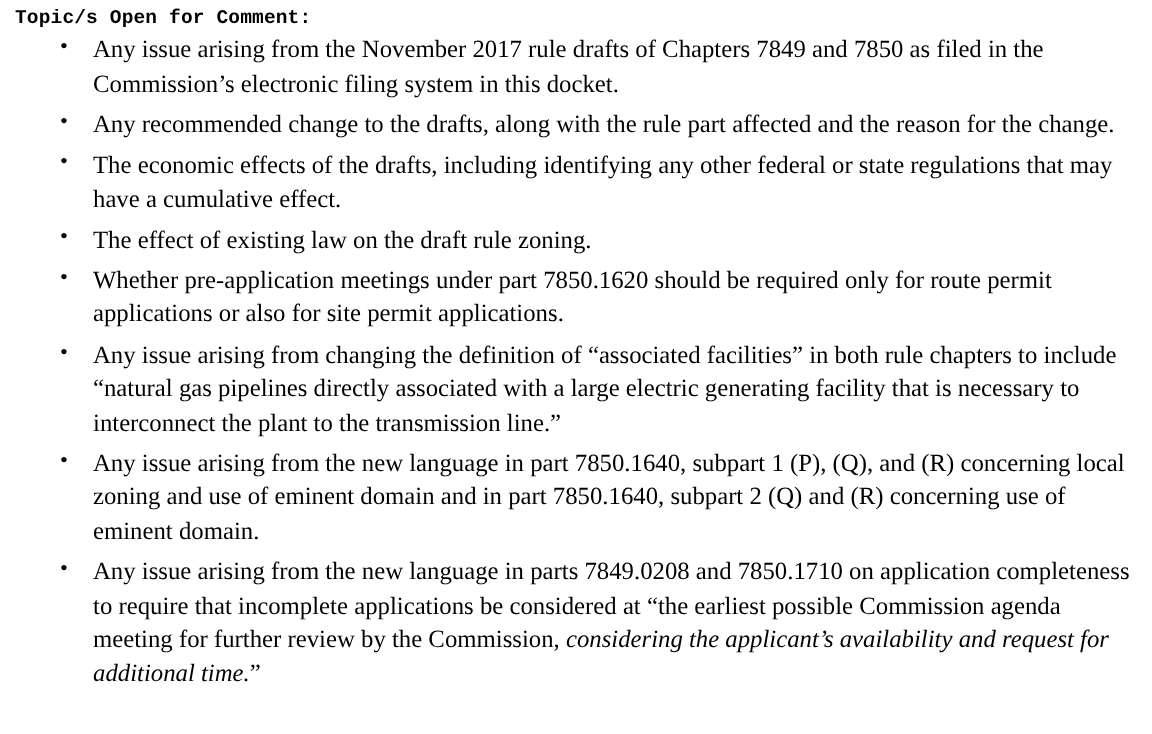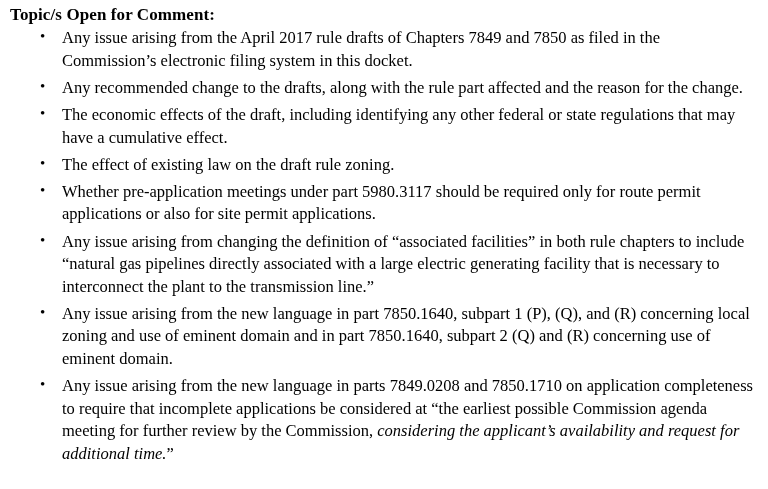--- a/index.html
+++ b/index.html
@@ -15,22 +15,22 @@
     overflow: hidden;
   }
   .page {
     width: 768px;
     height: 489px;
     box-sizing: border-box;
     padding: 4px 10px 0 10px;
     position: relative;
   }
   .doc-heading {
-    font-family: Liberation Serif, serif;
-    font-size: 17px;
+    font-family: Liberation Mono, monospace;
+    font-size: 13px;
     font-weight: bold;
     line-height: 1.25;
     margin: 0 0 2px 0;
     letter-spacing: 0.1px;
   }
   ul.bullet-list {
     list-style: none;
     margin: 0;
     padding: 0;
   }
@@ -57,37 +57,37 @@
   }
 </style>
 </head>
 <body>
 
 <div class="page">
   <div class="doc-heading">Topic/s Open for Comment:</div>
   <ul class="bullet-list" id="topics-list">
       <li>
         <span class="bullet-mark">•</span>
-        <span class="item-text"><span>Any issue arising from the April 2017 rule drafts of Chapters 7849 and 7850 as filed in the Commission’s electronic filing system in this docket.</span></span>
+        <span class="item-text"><span>Any issue arising from the November 2017 rule drafts of Chapters 7849 and 7850 as filed in the Commission’s electronic filing system in this docket.</span></span>
       </li>
       <li>
         <span class="bullet-mark">•</span>
         <span class="item-text"><span>Any recommended change to the drafts, along with the rule part affected and the reason for the change.</span></span>
       </li>
       <li>
         <span class="bullet-mark">•</span>
-        <span class="item-text"><span>The economic effects of the draft, including identifying any other federal or state regulations that may have a cumulative effect.</span></span>
+        <span class="item-text"><span>The economic effects of the drafts, including identifying any other federal or state regulations that may have a cumulative effect.</span></span>
       </li>
       <li>
         <span class="bullet-mark">•</span>
         <span class="item-text"><span>The effect of existing law on the draft rule zoning.</span></span>
       </li>
       <li>
         <span class="bullet-mark">•</span>
-        <span class="item-text"><span>Whether pre-application meetings under part 5980.3117 should be required only for route permit applications or also for site permit applications.</span></span>
+        <span class="item-text"><span>Whether pre-application meetings under part 7850.1620 should be required only for route permit applications or also for site permit applications.</span></span>
       </li>
       <li>
         <span class="bullet-mark">•</span>
         <span class="item-text"><span>Any issue arising from changing the definition of “associated facilities” in both rule chapters to include “natural gas pipelines directly associated with a large electric generating facility that is necessary to interconnect the plant to the transmission line.”</span></span>
       </li>
       <li>
         <span class="bullet-mark">•</span>
         <span class="item-text"><span>Any issue arising from the new language in part 7850.1640, subpart 1 (P), (Q), and (R) concerning local zoning and use of eminent domain and in part 7850.1640, subpart 2 (Q) and (R) concerning use of eminent domain.</span></span>
       </li>
       <li>

